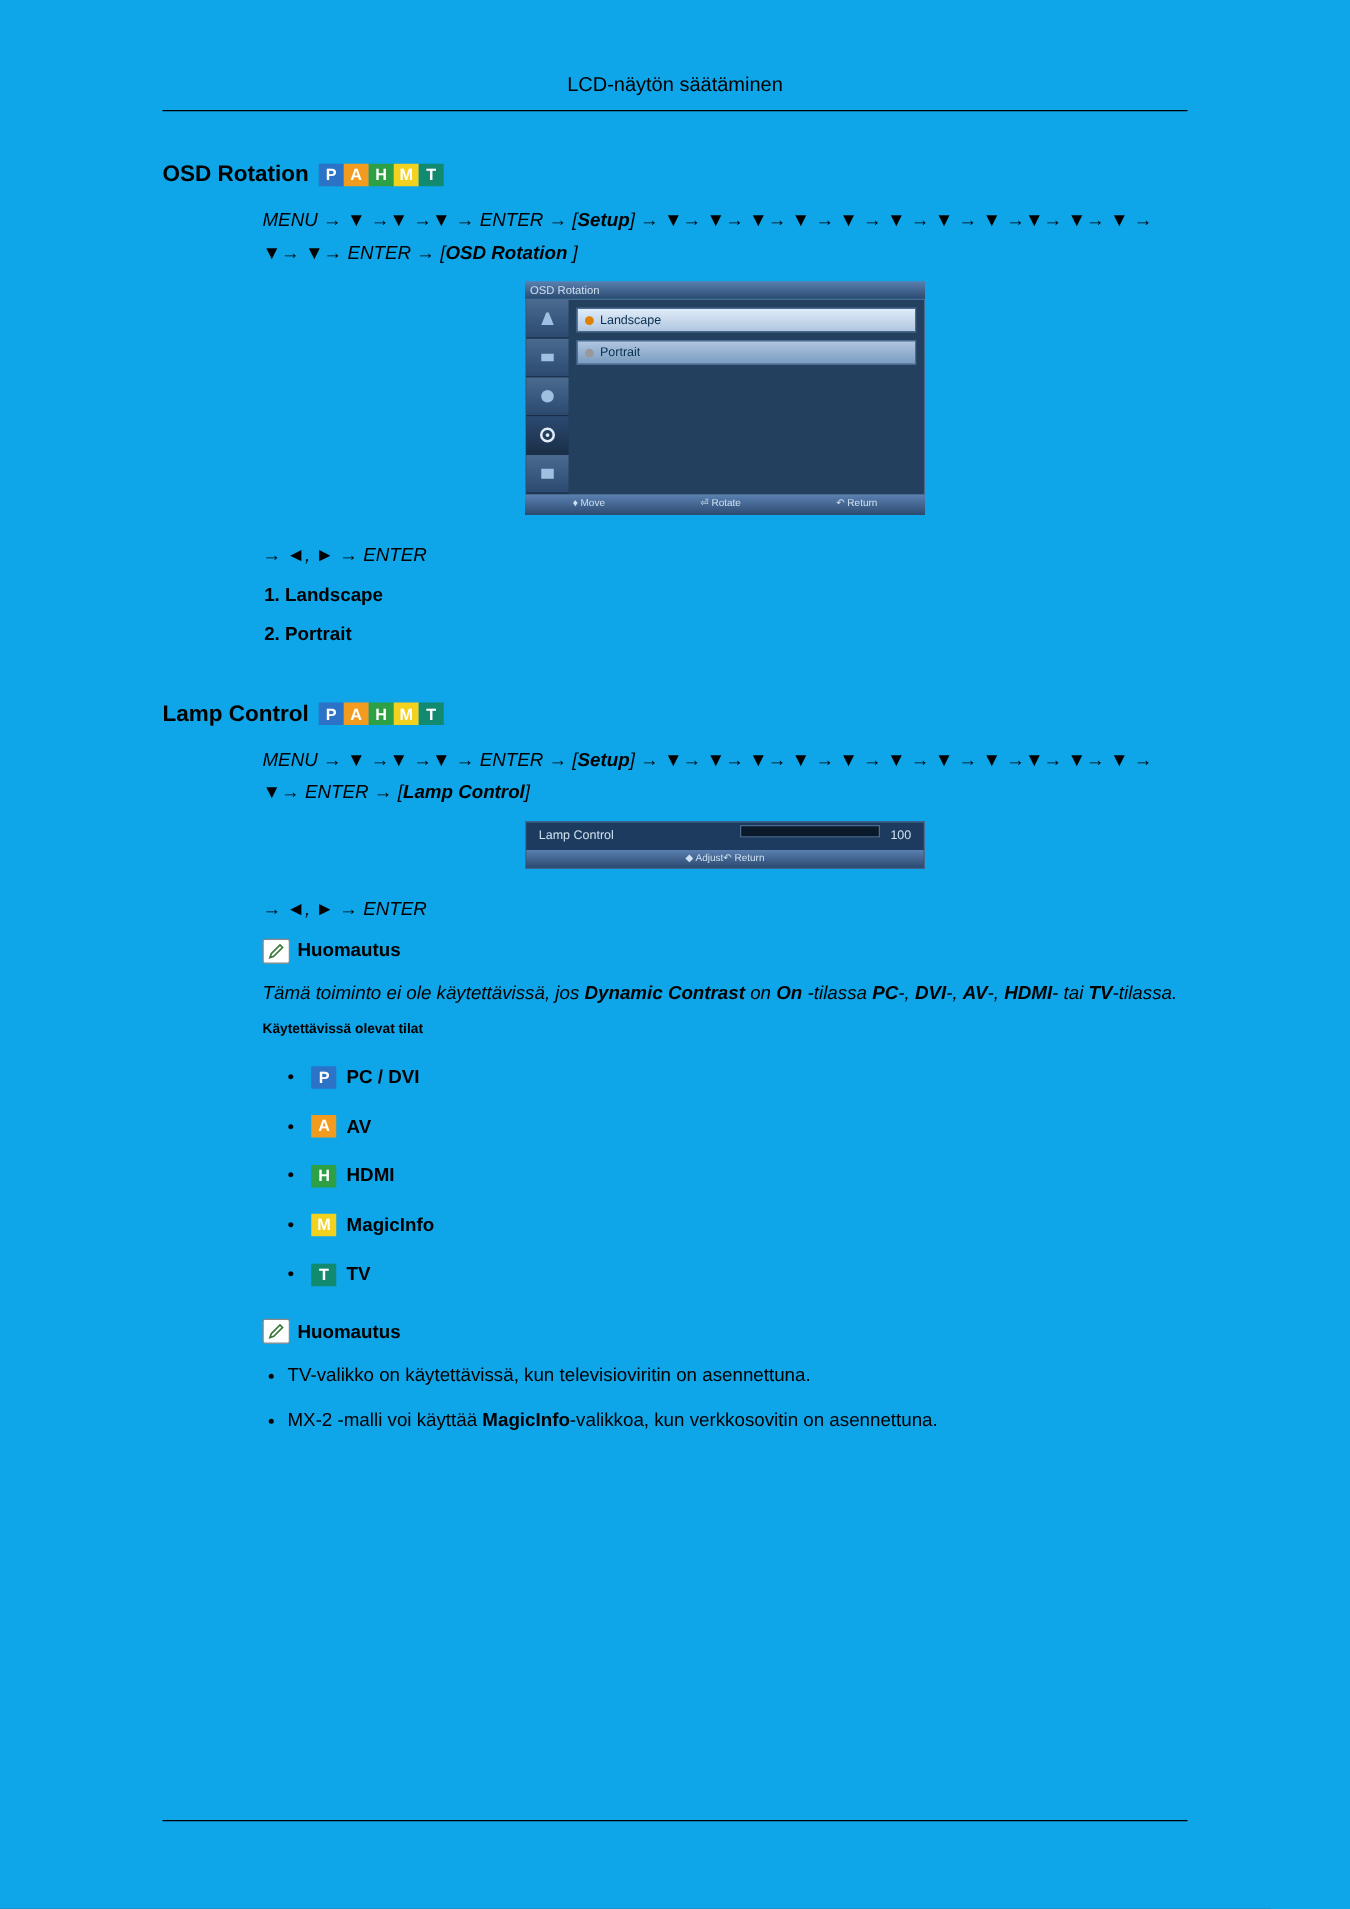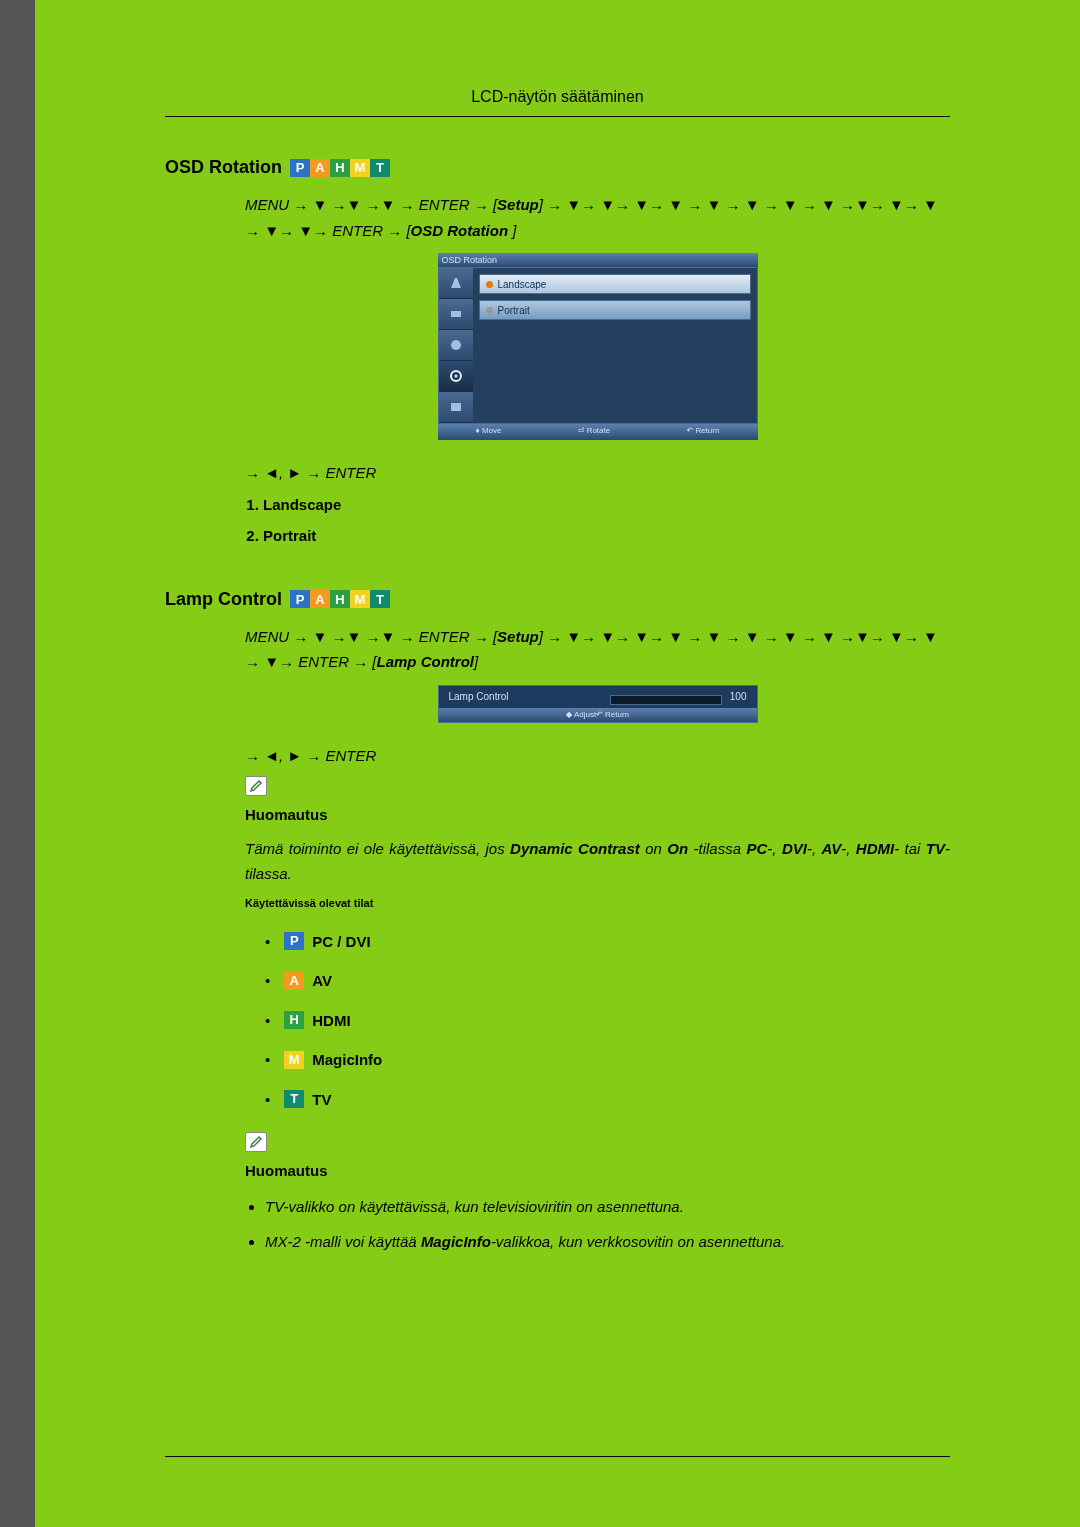--- a/index.html
+++ b/index.html
@@ -6,25 +6,24 @@
     margin: 0;
     padding: 0;
     background: #555;
     font-family: Arial, Helvetica, sans-serif;
     display: flex;
     justify-content: center;
   }
   .page {
     width: 1080px;
     min-height: 1527px;
-    background: #84cc16;
+    background: #0ea5e9;
     box-sizing: border-box;
-    padding: 88px 130px 80px 130px;
+    padding: 60px 130px 80px 130px;
     position: relative;
-    margin-left: 35px;
   }
   .header-title {
     text-align: center;
     font-size: 16px;
     color: #000;
     margin-bottom: 10px;
   }
   hr.top-rule, hr.bottom-rule {
     border: none;
     border-top: 1px solid #000;
@@ -157,34 +156,34 @@
   .lamp-row {
     height:22px;
     display:flex;
     align-items:center;
     justify-content:space-between;
     padding:0 10px;
     color:#cfe0f0;
     font-size:10px;
   }
   .lamp-slider {
-    display:flex;align-items:flex-end;gap:8px;
+    display:flex;align-items:flex-start;gap:8px;
   }
   .lamp-track {
     width:110px;height:8px;background:#0a1a2a;border:1px solid #4a6a90;position:relative;
   }
   .lamp-fill {
     height:100%;background:linear-gradient(#ffdf80,#d59c00);width:100%;
   }
   .lamp-footer {
     height:14px;background:linear-gradient(#5a80b0,#2c4a70);
     display:flex;justify-content:center;align-items:center;font-size:8px;color:#cfe0f0;
   }
   .note-row {
-    display:flex;gap:6px;margin:8px 0;flex-direction:column;
+    display:flex;align-items:center;gap:6px;margin:8px 0;
   }
   .note-icon {
     width:20px;height:18px;background:#fff;border:1px solid #888;display:inline-flex;align-items:center;justify-content:center;border-radius:2px;
   }
   .pencil {
     display:block;width:14px;height:14px;
   }
   ol.num-list {
     margin:6px 0 10px 0;
     padding-left: 18px;
@@ -206,21 +205,20 @@
     gap:8px;
   }
   ul.mode-list li::before{
     content:"•";
     margin-right:6px;
   }
   ul.note-list {
     list-style: disc;
     padding-left: 20px;
     margin:10px 0;
-    font-style:italic;
   }
   ul.note-list li {
     margin:10px 0;
     font-size:15px;
   }
   .arrow { font-family: Arial, sans-serif; }
   .just { text-align: justify; }
 </style>
 </head>
 <body>

